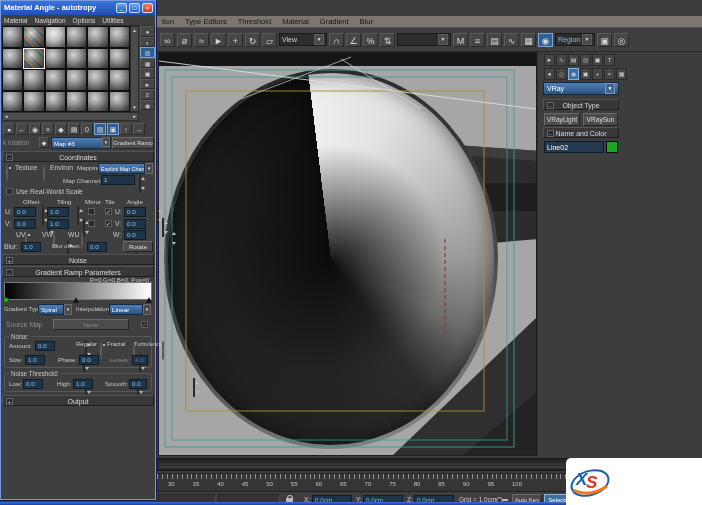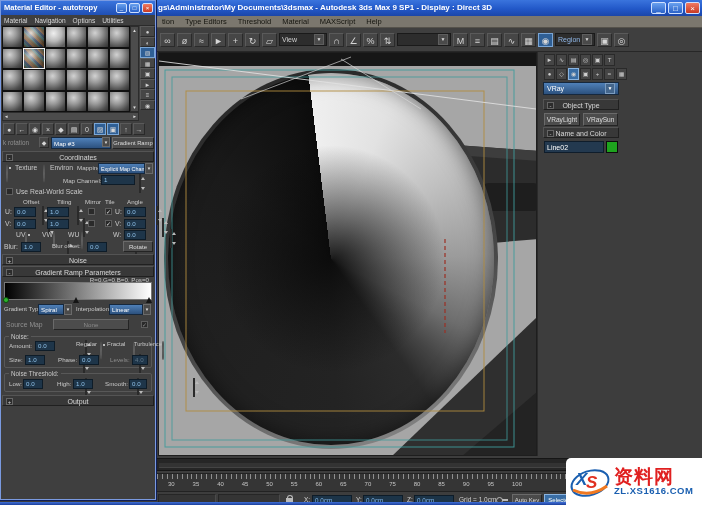--- a/index.html
+++ b/index.html
@@ -144,36 +144,28 @@
   #wm-logo .ls{position:absolute;left:17px;top:9px;font-size:17px;font-weight:bold;font-style:italic;color:#e03020;}
   #wm-texts{display:flex;flex-direction:column;line-height:1;}
   #wm-cn{font-size:19px;font-weight:bold;color:#e02020;letter-spacing:1px;}
   #wm-url{font-size:9.5px;font-weight:bold;color:#1a5fb0;letter-spacing:0.5px;}
 </style>
 </head>
 <body>
 
 <div id="stage">
 
-  <div id="titlebar" class="abs">
-    <span class="ttext">gs\Administrator\My Documents\3dsmax    - Autodesk 3ds Max 9 SP1    - Display : Direct 3D</span>
-    <span class="winbtns">
-      <span class="wbtn">_</span>
-      <span class="wbtn">□</span>
-      <span class="wbtn close">×</span>
-    </span>
-  </div>
 
   <div id="menubar" class="abs">
     <span>tion</span>
     <span>Type Editors</span>
     <span>Threshold</span>
     <span>Material</span>
-    <span>MAXScript</span>
-    <span>Help</span>
+    <span>Gradient</span>
+    <span>Blur</span>
   </div>
 
   <div id="maintoolbar" class="abs">
     <span id="tb-a" style="display:flex;gap:2px">
         <span class="tbi">∞</span>
         <span class="tbi">ø</span>
         <span class="tbi">≈</span>
         <span class="tbi">►</span>
         <span class="tbi">+</span>
         <span class="tbi">↻</span>
@@ -306,21 +298,21 @@
       <span class="abs slbl" style="left:303px;top:3px">Grid = 1.0cm</span>
       <span class="abs" id="keyicon" style="left:340px;top:3px"></span>
       <span class="abs sbtn" style="left:356px;top:1px;width:30px">Auto Key</span>
       <span class="abs sbtn on" style="left:388px;top:1px;width:32px">Selected</span>
     </div>
   </div>
   <div id="bluebottom" class="abs"></div>
 
   <div id="me" class="abs">
     <div id="me-title" class="abs">
-      <span class="ttext">Material Editor - autotropy</span>
+      <span class="ttext">Material Angle - autotropy</span>
       <span class="winbtns">
         <span class="wbtn">_</span>
         <span class="wbtn">□</span>
         <span class="wbtn close">×</span>
       </span>
     </div>
     <div id="me-menu" class="abs">
       <span>Material</span>
       <span>Navigation</span>
       <span>Options</span>
@@ -531,19 +523,15 @@
 
   <div id="watermark" class="abs">
     <span id="wm-logo">
       <svg width="42" height="36">
         <ellipse cx="21" cy="19" rx="19" ry="12" fill="none" stroke="#1a5fb0" stroke-width="2" transform="rotate(-18 21 19)"></ellipse>
         <path d="M 4 26 Q 21 34 38 22" fill="none" stroke="#f07820" stroke-width="3"></path>
       </svg>
       <span class="lx">X</span>
       <span class="ls">S</span>
     </span>
-    <span id="wm-texts">
-      <span id="wm-cn">资料网</span>
-      <span id="wm-url">ZL.XS1616.COM</span>
-    </span>
   </div>
 
 </div>
 
 </body></html>

